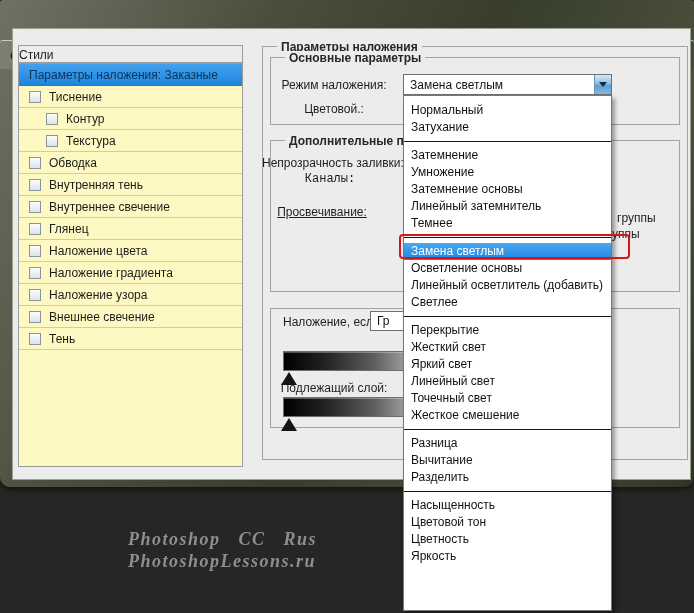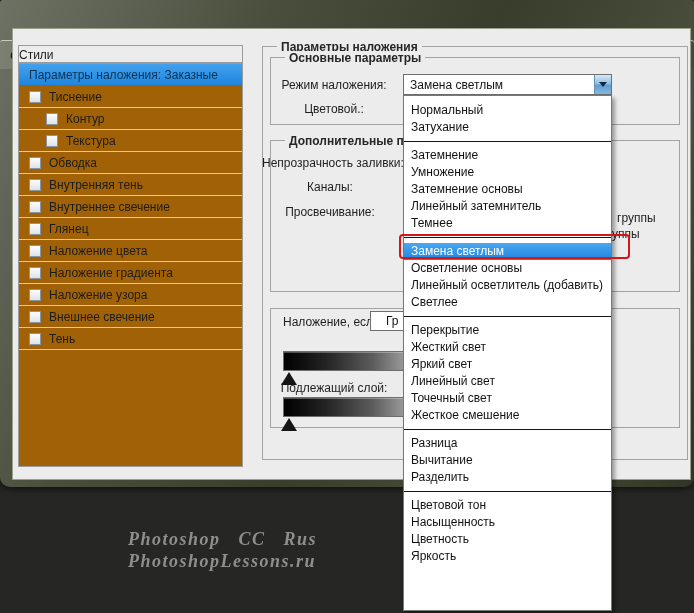--- a/index.html
+++ b/index.html
@@ -15,21 +15,21 @@
     border-top:1px solid #c9cdbf; border-radius:3px 3px 0 0;margin-top:40px; }
   .title { position:absolute; left:10px; top:7px; font-size:13px; color:#141414; }
   .content { position:absolute; left:13px; top:29px; width:677px; height:450px;
     background:#ececec; box-shadow:0 0 0 1px #9aa08e; }
 
   
   .styles-header { position:absolute; left:18px; top:45px; width:225px; height:18px;
     border:1px solid #9b9b9b; background:#ececec; z-index:2; font-size:12px; color:#1c1c1c;
     display:flex; align-items:flex-end; }
   .styles-list { position:absolute; left:18px; top:63px; width:225px; height:404px;
-    border:1px solid #9b9b9b; background:#a16207; z-index:2; }
+    border:1px solid #9b9b9b; background:#fef9c3; z-index:2; }
   .style-row { height:22px; display:flex; align-items:center; padding-left:10px;
     border-bottom:1px solid #c9c9c9; font-size:12px; color:#1c1c1c; cursor:default; }
   .style-row.indent { padding-left:27px; }
   .style-row.selected { background:linear-gradient(#41a1ee,#1f86dc); color:#0d3355; border-bottom-color:#1f7ac8; }
   .cb { width:12px; height:12px; background:linear-gradient(#fdfdfd,#dfe3e6); border:1px solid #8b95a0;
     margin-right:8px; flex:0 0 auto; }
 
   
   .groupbox { position:absolute; border:1px solid #a3a3a3; z-index:2; }
   .gb-outer   { left:262px; top:46px;  width:426px; height:414px; }
@@ -47,21 +47,21 @@
   .select .val { flex:1; font-size:12px; color:#141414; padding:3px 0 0 6px; white-space:nowrap; overflow:hidden; }
   .select .btn { width:17px; border-left:1px solid #6893b8;
     background:linear-gradient(#d4e9f8 0%,#8cbce2 48%,#5e9cd1 52%,#86b8e0 100%);
     display:flex; align-items:center; justify-content:center; }
   .select .arrow { width:0; height:0; border-left:4px solid transparent; border-right:4px solid transparent;
     border-top:5px solid #0f2a40; }
 
   
   .mini-select { position:absolute; left:370px; top:311px; width:34px; height:20px; z-index:2;
     background:#fff; border:1px solid #6f6f6f; font-size:12px; color:#141414; line-height:18px;
-    padding-left:15px; overflow:hidden; }
+    padding-left:6px; overflow:hidden; }
 
   
   .ramp { position:absolute; left:283px; width:121px; height:20px; z-index:2;
     border:1px solid #6e6e6e;
     background:linear-gradient(to right,#000 0%,#232323 35%,#5d5d5d 75%,#989898 100%);
     box-shadow:inset 0 1px 0 rgba(255,255,255,.3); }
   .ramp.r1 { top:351px; } .ramp.r2 { top:397px; }
   .tri { position:absolute; left:281px; width:0; height:0; z-index:2;
     border-left:8px solid transparent; border-right:8px solid transparent; border-bottom:13px solid #151515; }
   .tri.t1 { top:372px; } .tri.t2 { top:418px; }
@@ -162,22 +162,22 @@
     <span class="legend">Основные параметры</span>
   </div>
   <div class="groupbox gb-advanced">
     <span class="legend">Дополнительные параметры</span>
   </div>
   <div class="groupbox gb-blendif"></div>
 
   <div class="flabel" style="left:270px;width:128px;top:78px;">Режим наложения:</div>
   <div class="flabel" style="left:270px;width:128px;top:102px;">Цветовой.:</div>
   <div class="flabel" style="left:262px;width:136px;top:156px;">Непрозрачность заливки:</div>
-  <div class="flabel" style="left:262px;width:136px;top:180px;">Каналы:</div>
-  <div class="flabel" style="left:262px;width:136px;top:205px;">Просвечивание:</div>
+  <div class="flabel" style="left:262px;width:136px;top:172px;font-family:Liberation Mono, monospace;">Каналы:</div>
+  <div class="flabel" style="left:254px;width:136px;top:205px;text-decoration:underline;">Просвечивание:</div>
   <div class="flabel" style="left:283px;top:315px;text-align:left;">Наложение, если:</div>
   <div class="flabel" style="left:266px;width:136px;top:381px;">Подлежащий слой:</div>
 
   <div class="fragment" style="left:617px;top:211px;">группы</div>
   <div class="fragment" style="left:612px;top:227px;">уппы</div>
 
   <div class="select">
     <span class="val">Замена светлым</span>
     <span class="btn">
       <span class="arrow"></span>
@@ -210,22 +210,22 @@
     <div class="dd-item">Жесткий свет</div>
     <div class="dd-item">Яркий свет</div>
     <div class="dd-item">Линейный свет</div>
     <div class="dd-item">Точечный свет</div>
     <div class="dd-item">Жесткое смешение</div>
     <div class="dd-sep"></div>
     <div class="dd-item">Разница</div>
     <div class="dd-item">Вычитание</div>
     <div class="dd-item">Разделить</div>
     <div class="dd-sep"></div>
+    <div class="dd-item">Насыщенность</div>
     <div class="dd-item">Цветовой тон</div>
-    <div class="dd-item">Насыщенность</div>
     <div class="dd-item">Цветность</div>
     <div class="dd-item">Яркость</div>
   </div>
 
   <div class="red-annotation"></div>
 
   <div class="watermark">
     <div>Photoshop  CC  Rus</div>
     <div>PhotoshopLessons.ru</div>
   </div>

